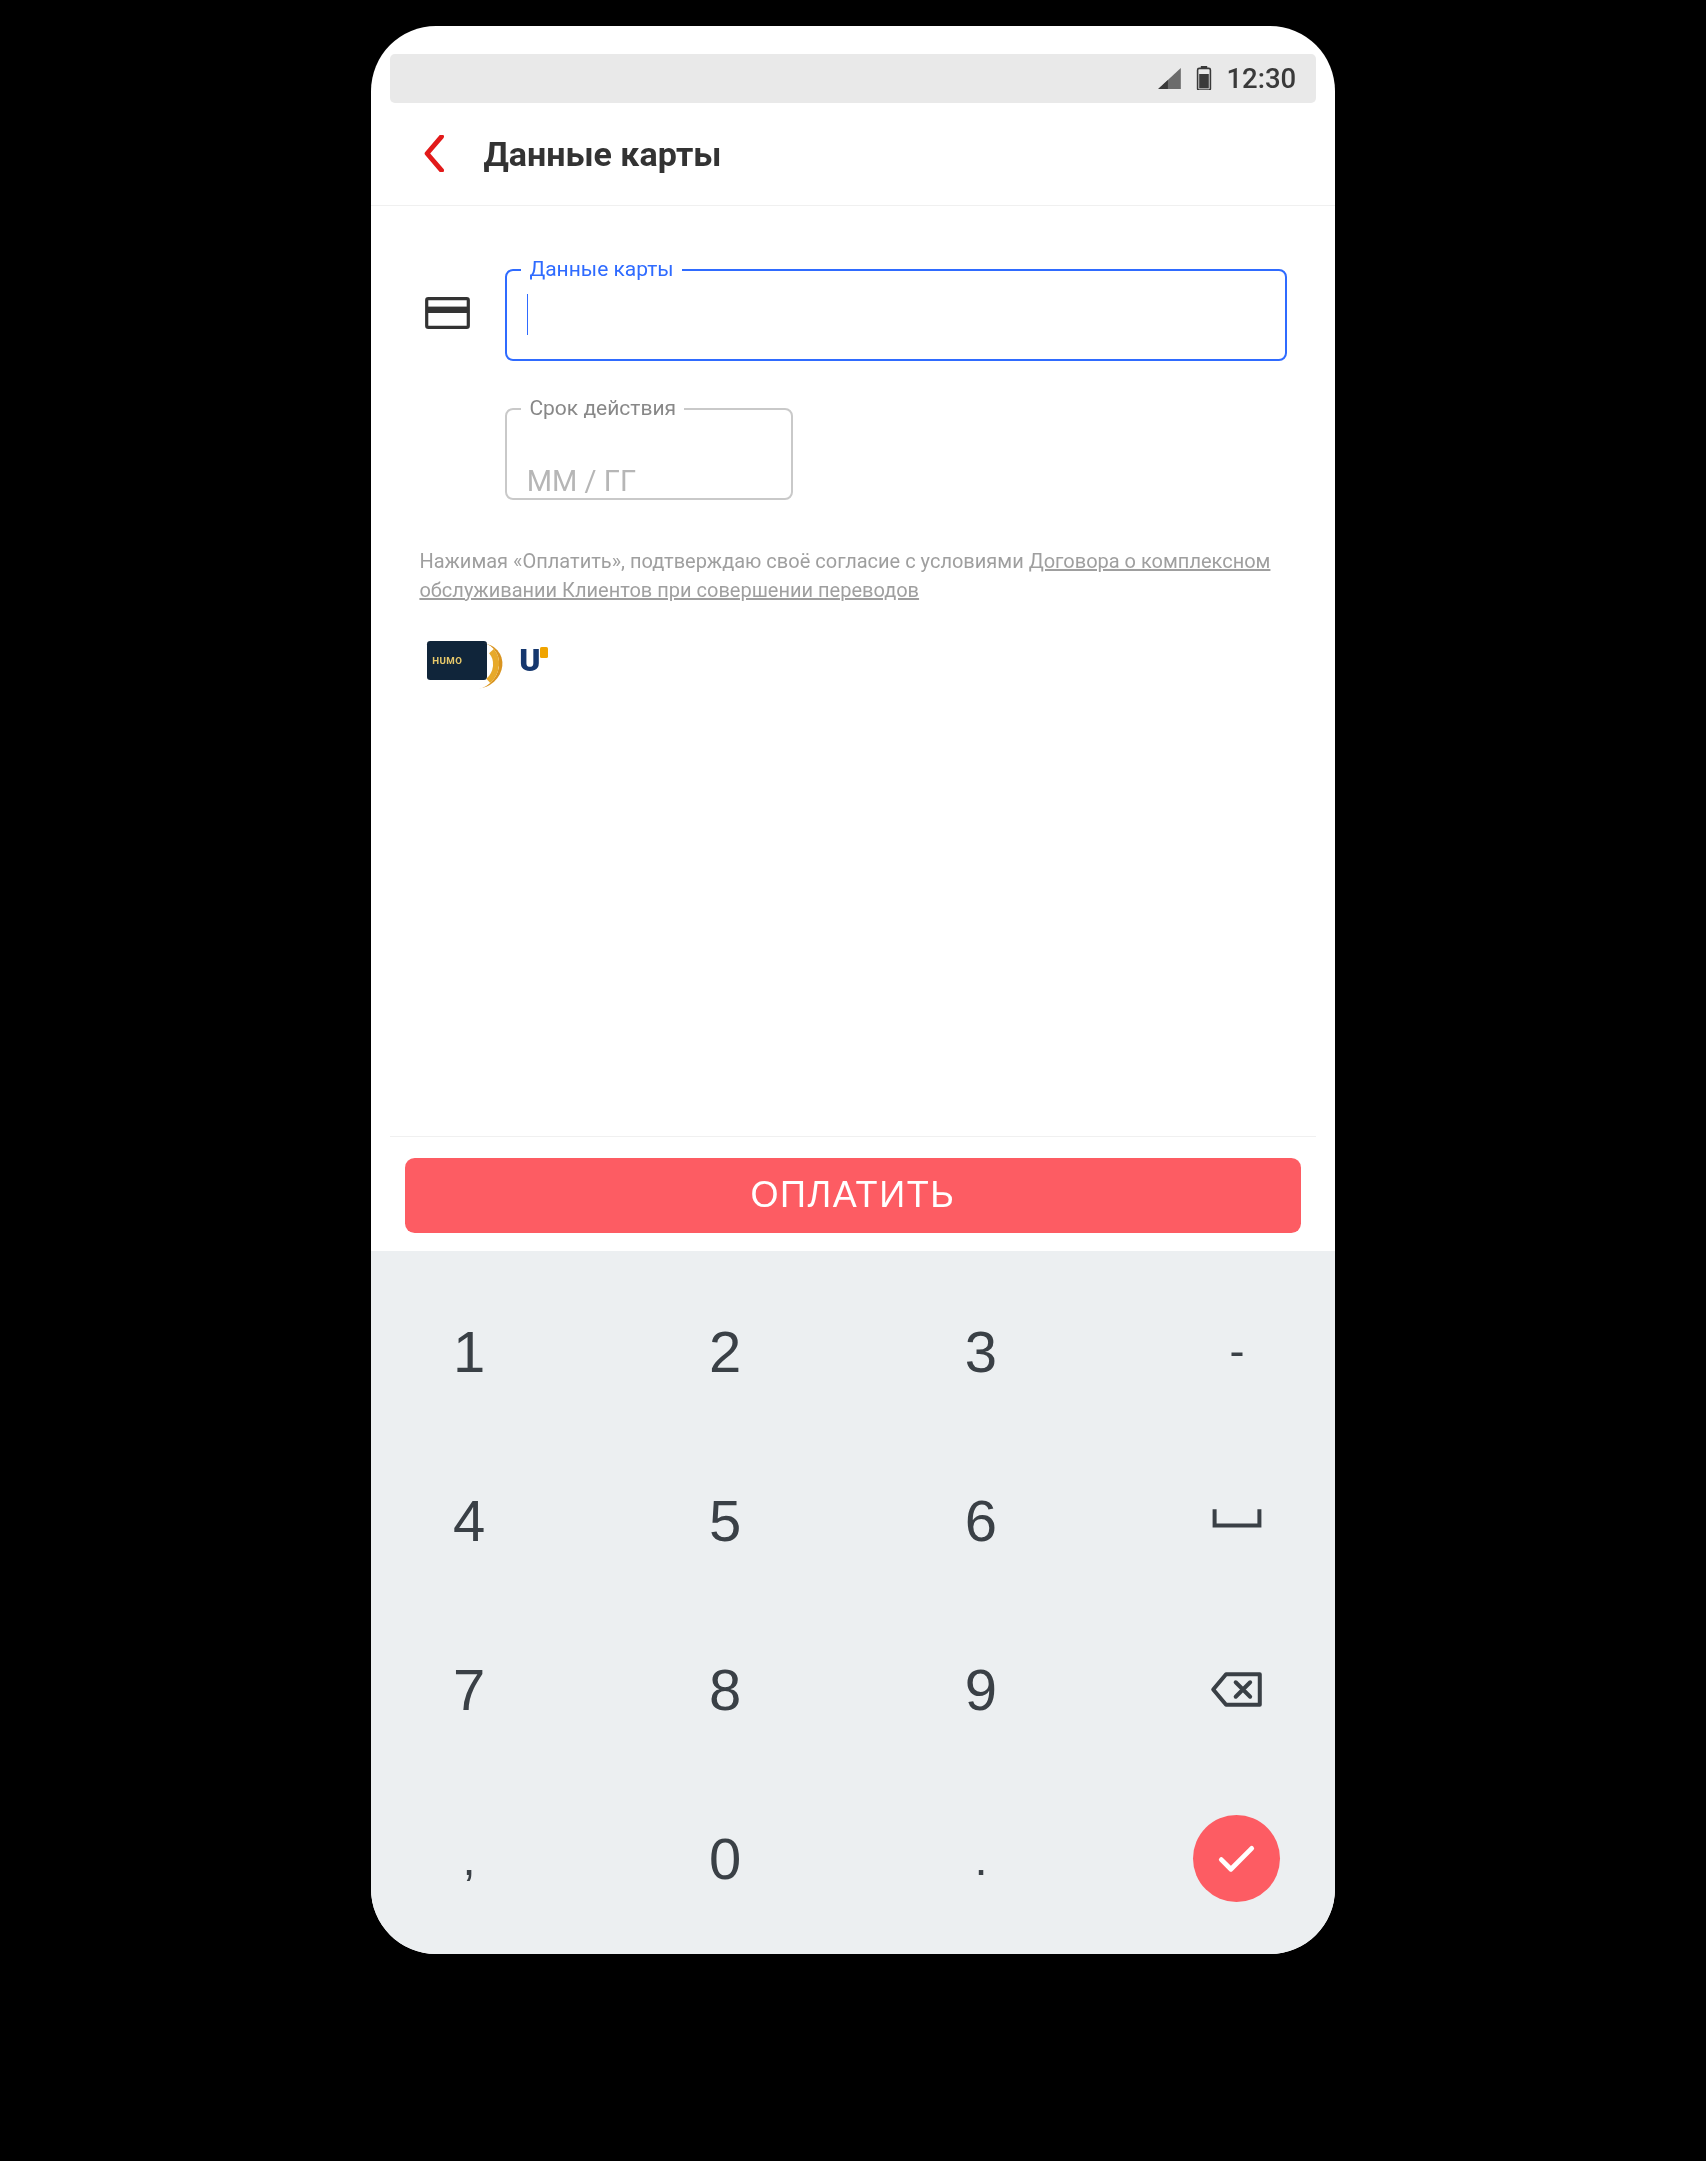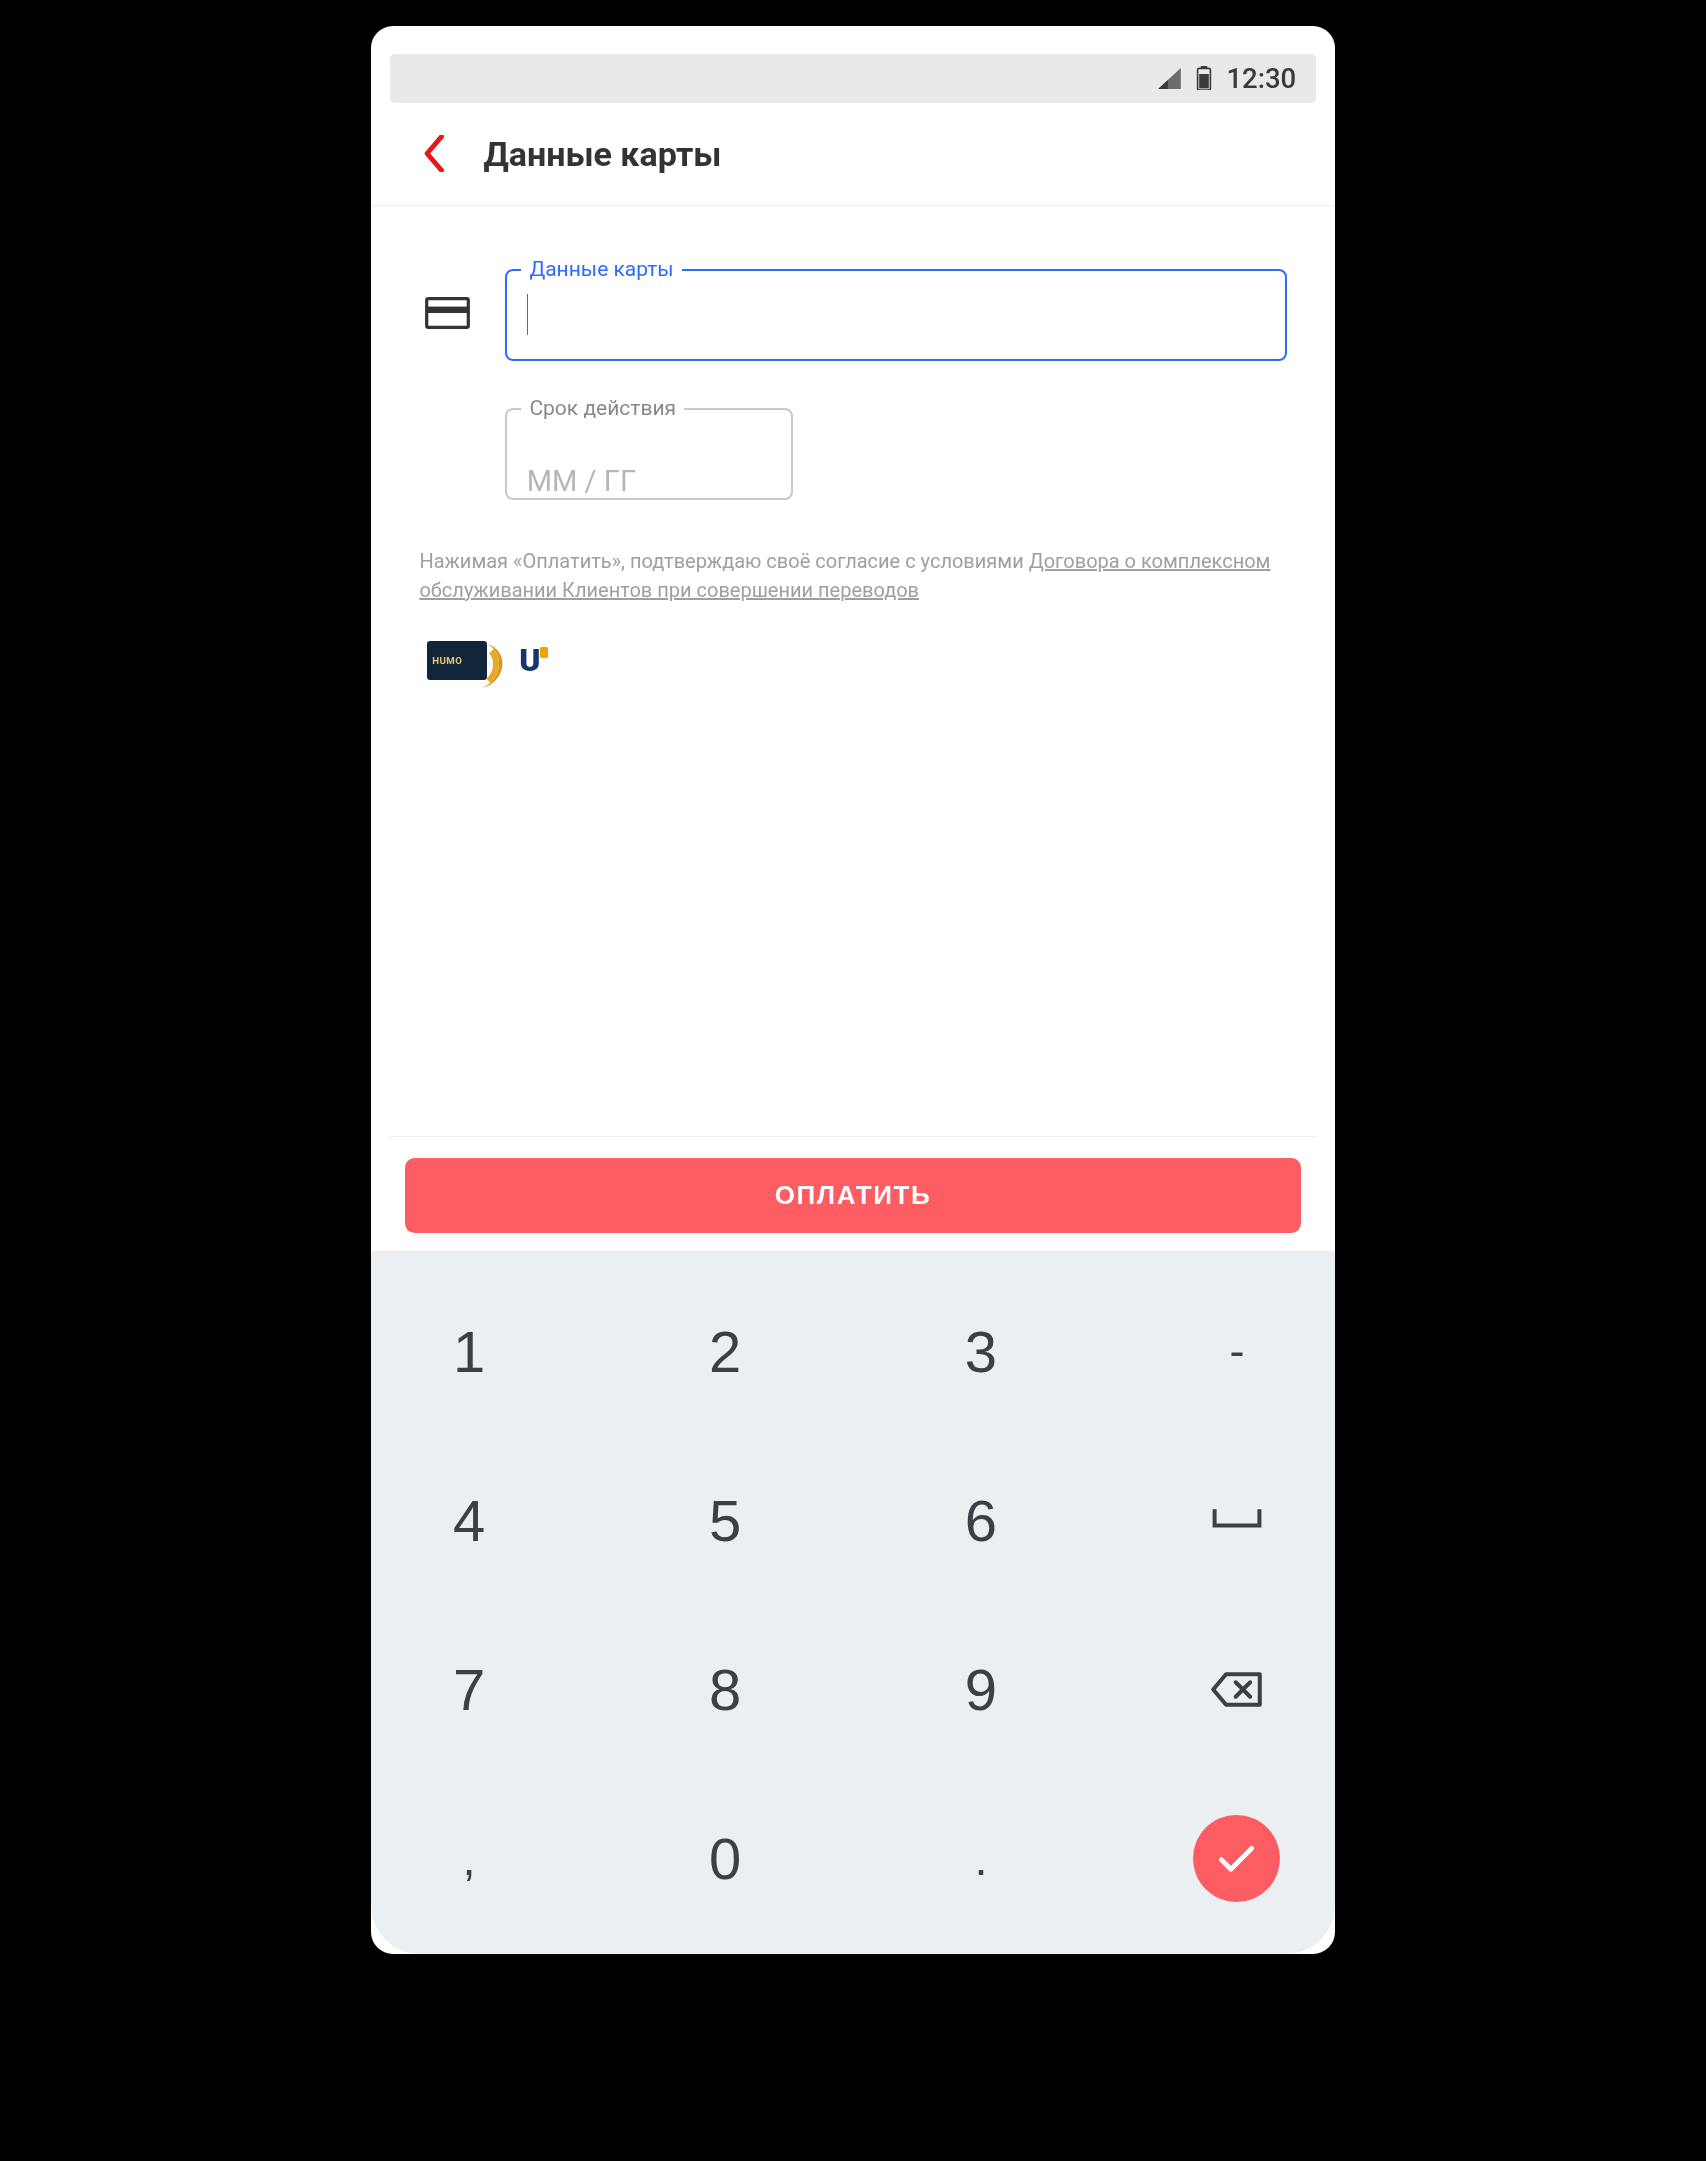--- a/index.html
+++ b/index.html
@@ -36,21 +36,21 @@
     left: 50%;
     bottom: 49px;
     transform: translateX(-50%);
     width: 1175px;
     height: 259px;
     background: radial-gradient(ellipse at center, rgba(0,0,0,0.25) 0%, rgba(0,0,0,0.12) 35%, rgba(0,0,0,0) 70%);
     border-radius: 50%;
     filter: blur(14.6px);
     z-index: 0;
   }
-  .device { z-index: 1; border-radius: 22px; }
+  .device { z-index: 1; }
 
   
   .statusbar {
     background: #e9e9e9;
     border-radius: 4.9px;
     height: 49px;
     display: flex;
     align-items: center;
     justify-content: flex-end;
     gap: 14.6px;
@@ -229,22 +229,22 @@
   
   .pay-section {
     padding: 21px 14.6px 18px 14.6px;
     border-top: 1.6px solid #f0f0f0;
   }
   .pay-btn {
     width: 100%;
     height: 75px;
     background: #fd5c63;
     color: #ffffff;
-    font-size: 26px;
-    font-weight: 700;
+    font-size: 36px;
+    font-weight: 400;
     letter-spacing: 1.6px;
     border: none;
     border-radius: 9.7px;
     display: flex;
     align-items: center;
     justify-content: center;
     cursor: pointer;
   }
 
   

